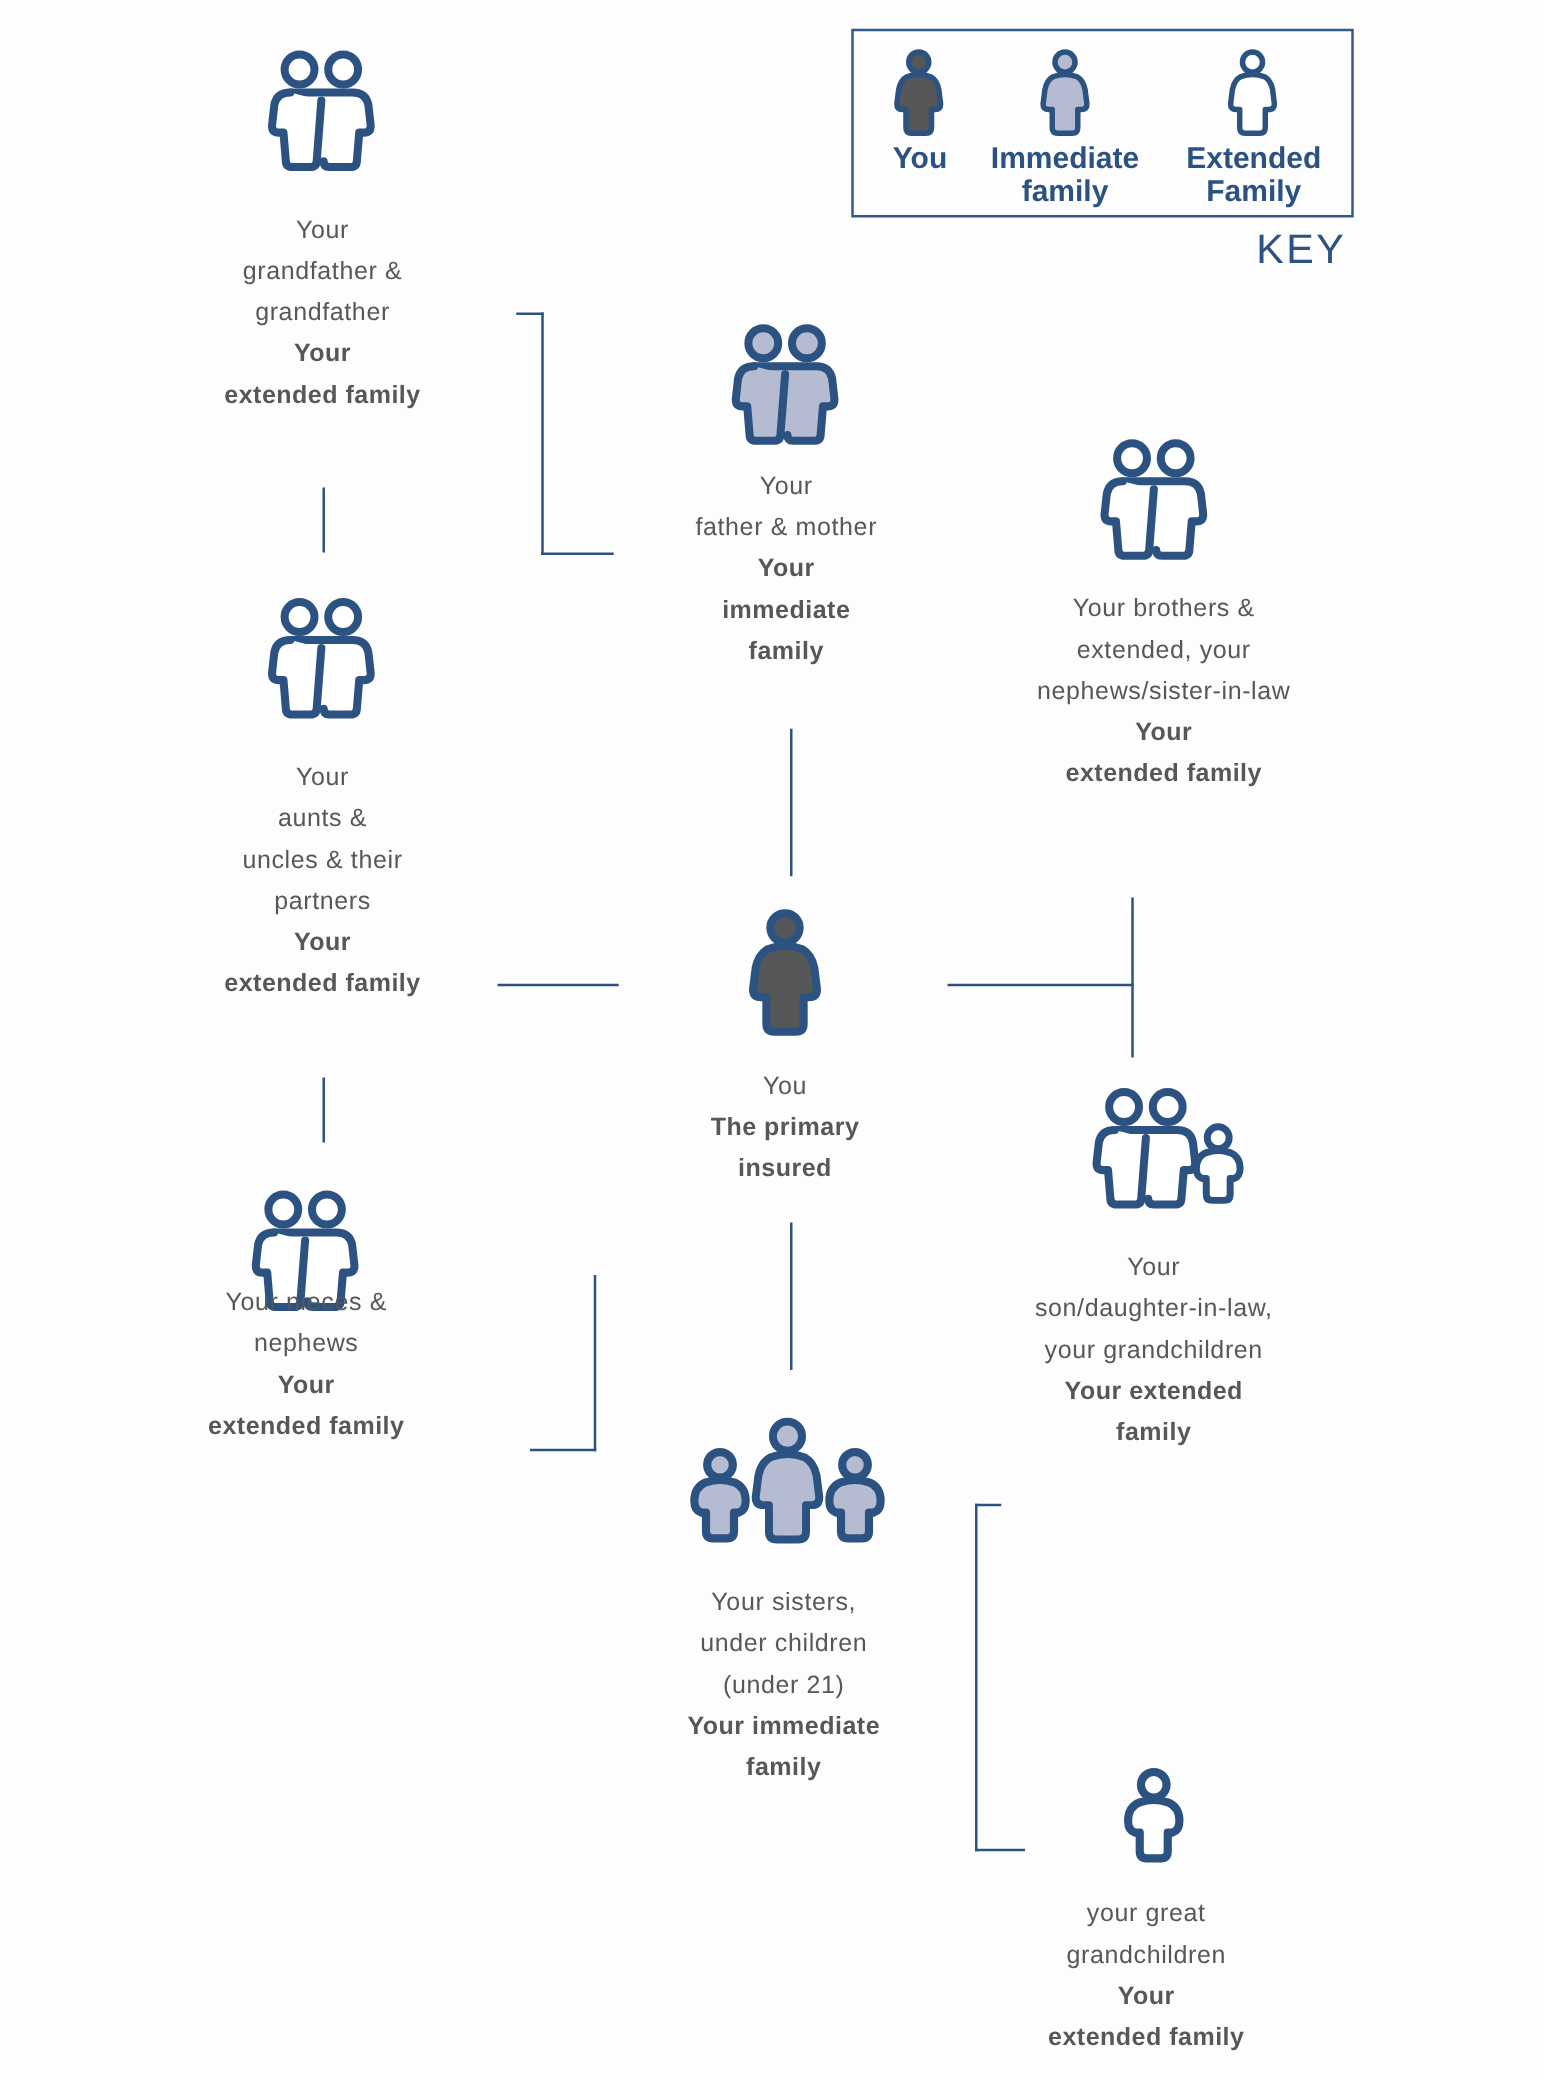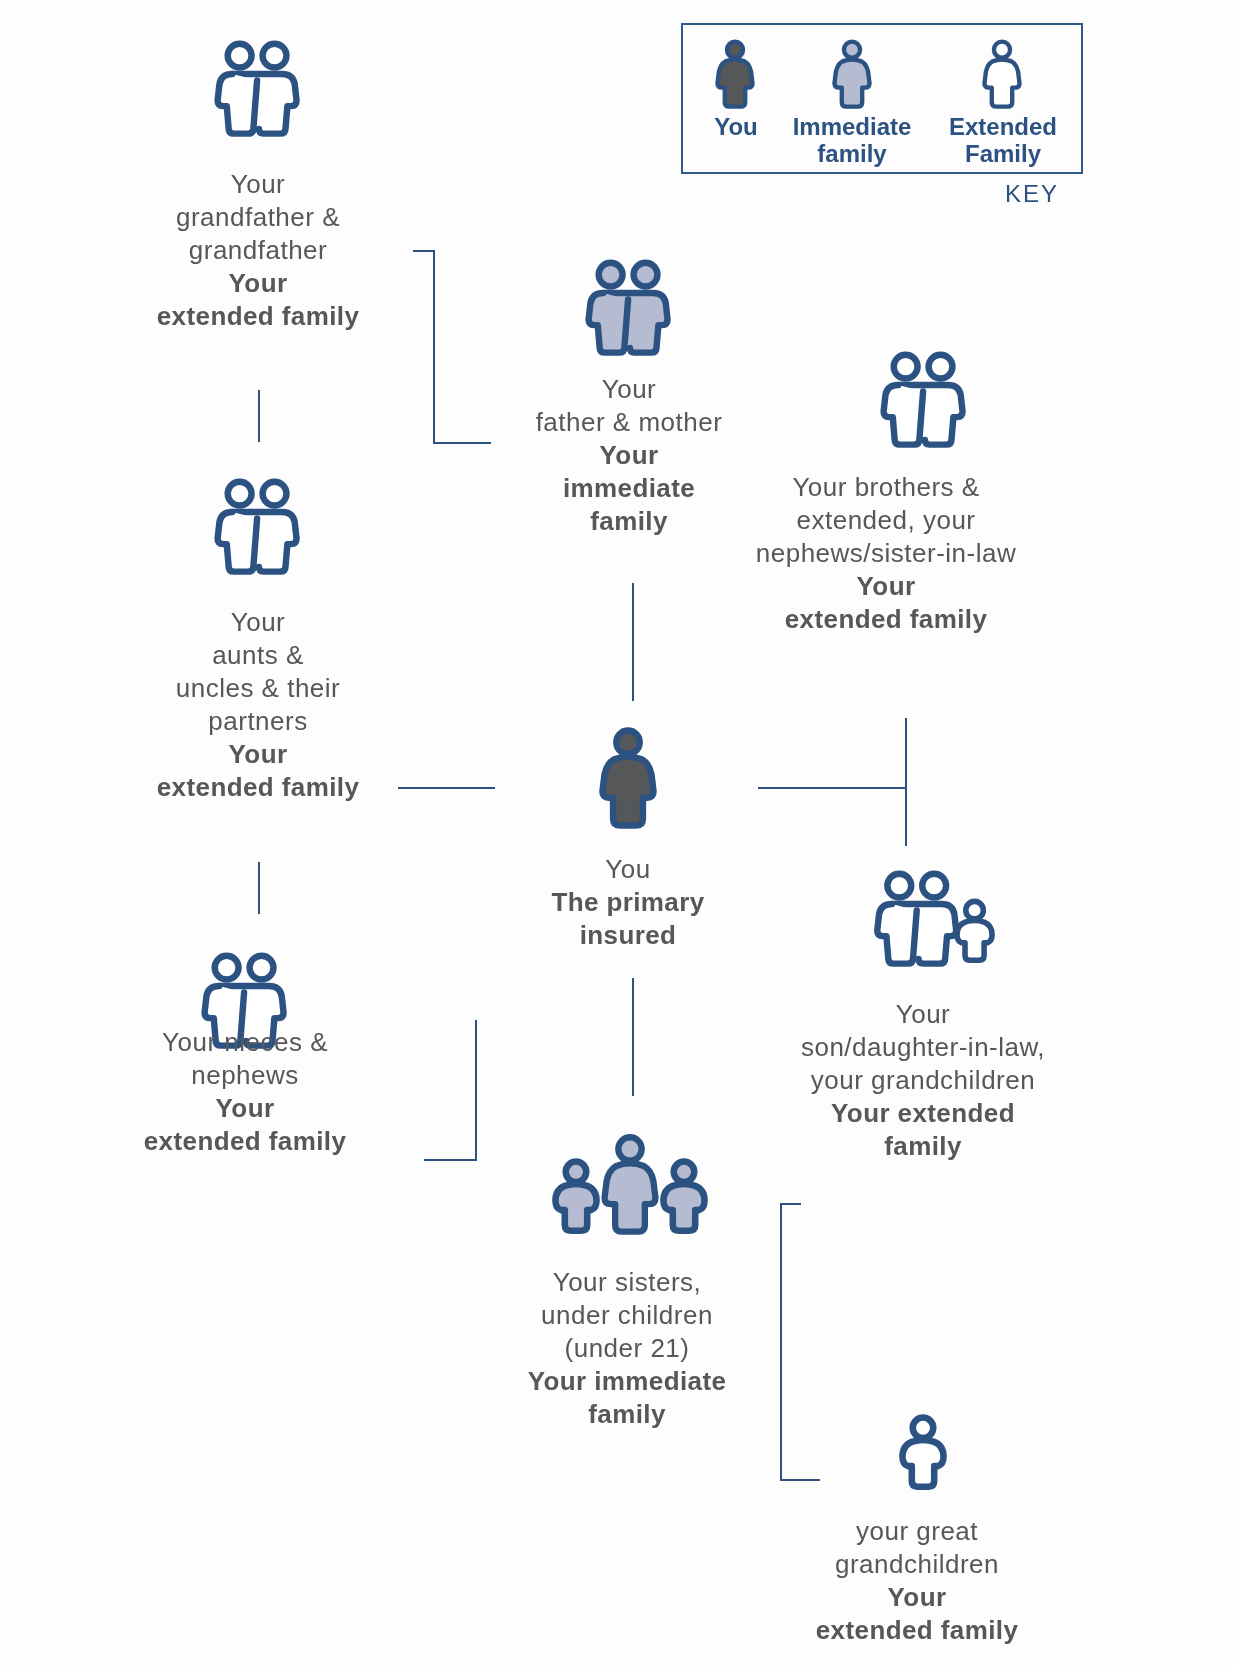--- a/index.html
+++ b/index.html
@@ -3,37 +3,37 @@
 <meta charset="utf-8">
 <style>
   html, body { margin: 0; padding: 0; }
   body {
     width: 1234px; height: 1665px; position: relative; overflow: hidden;
     background: #fdfdfd;
     font-family: "Liberation Sans", "DejaVu Sans", sans-serif;
   }
   .node-text {
     position: absolute; text-align: center; color: #555759;
-    font-size: 26px; line-height: 33px; transform: translateX(-50%);
+    font-size: 20px; line-height: 33px; transform: translateX(-50%);
     white-space: nowrap;
   }
   .node-text .light { display: block; font-weight: normal; letter-spacing: 0.5px; }
   .node-text .bold { display: block; font-weight: bold; letter-spacing: 0.4px; }
   .line { position: absolute; background: #2c5282; }
   .hline { height: 2px; }
   .vline { width: 2px; }
   svg.icon { position: absolute; overflow: visible; }
   .key-box {
     position: absolute; left: 681px; top: 23px; width: 402px; height: 151px;
     border: 2px solid #2f5a8a; box-sizing: border-box;
   }
   .key-item { position: absolute; text-align: center; transform: translateX(-50%);
     color: #2c5282; font-weight: bold; font-size: 24px; line-height: 27px; white-space: nowrap; }
   .key-label { position: absolute; left: 1005px; top: 180px; color: #2c5282;
-    font-size: 24px; letter-spacing: 2px; font-weight: normal; }
+    font-size: 33px; letter-spacing: 2px; font-weight: normal; }
 </style>
 </head>
 <body>
 
 <svg width="0" height="0" style="position:absolute">
   <defs>
 
     <symbol id="sym-person" viewBox="0 0 60 100">
       <circle cx="30" cy="16" r="11"></circle>
       <path d="M17 32 Q30 27 43 32 Q50 36 52 46 L54 62 Q54 68 48 68 L44 68 L44 88 Q44 94 38 94 L22 94 Q16 94 16 88 L16 68 L12 68 Q6 68 6 62 L8 46 Q10 36 17 32 Z"></path>
@@ -144,21 +144,21 @@
   <span class="light">Your</span>
   <span class="light">father &amp; mother</span>
   <span class="bold">Your</span>
   <span class="bold">immediate</span>
   <span class="bold">family</span>
 </div>
 
 <svg class="icon" style="left:878px;top:351px" width="92" height="101" viewBox="0 0 100 110">
   <use href="#sym-couple" fill="#ffffff" stroke="#2c5282" stroke-width="7" stroke-linecap="round" stroke-linejoin="round"></use>
 </svg>
-<div class="node-text" style="left:886px;top:471px">
+<div class="node-text" style="left:931px;top:471px">
   <span class="light">Your brothers &amp;</span>
   <span class="light">extended, your</span>
   <span class="light">nephews/sister-in-law</span>
   <span class="bold">Your</span>
   <span class="bold">extended family</span>
 </div>
 
 <svg class="icon" style="left:596px;top:725px" width="64" height="107" viewBox="0 0 60 100">
   <use href="#sym-person" fill="#555759" stroke="#2c5282" stroke-width="6" stroke-linejoin="round"></use>
 </svg>

